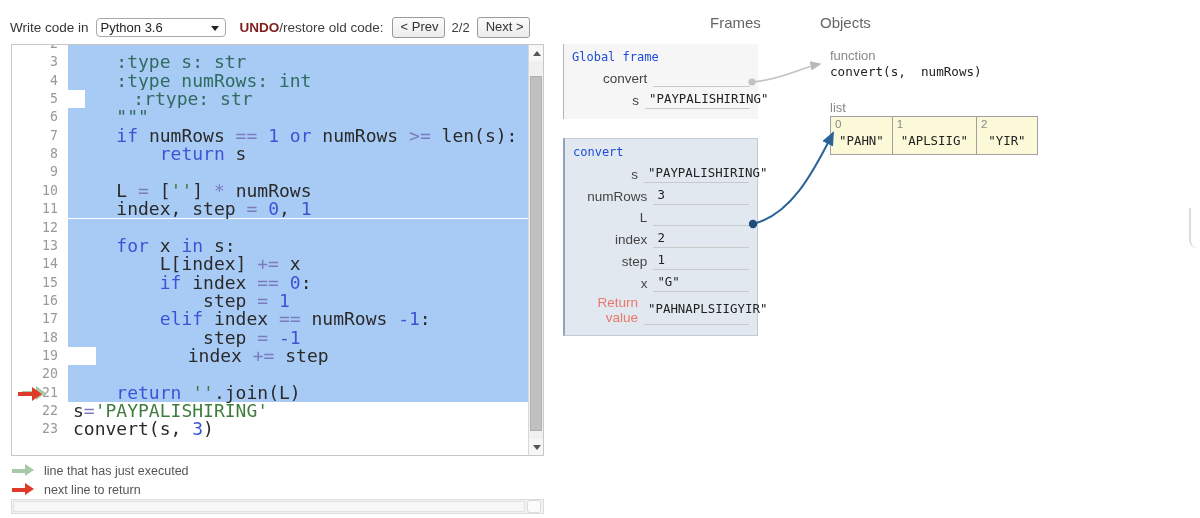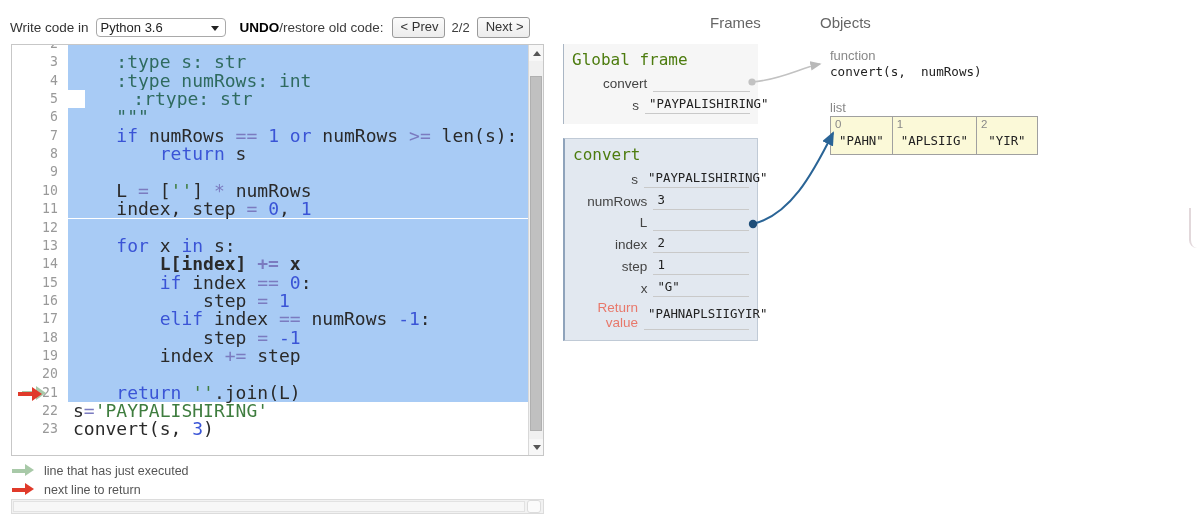--- a/index.html
+++ b/index.html
@@ -46,21 +46,21 @@
     position: absolute;
     right: 6px;
     top: 50%;
     margin-top: -2px;
     width: 0; height: 0;
     border-left: 4px solid transparent;
     border-right: 4px solid transparent;
     border-top: 5px solid #222;
   }
   #undo-block { margin-left: 14px; }
-  .undo-word { color: #000000; font-weight: bold; }
+  .undo-word { color: #7f1d1d; font-weight: bold; }
   .undo-rest { color: #3d3d3d; }
   .step-btn {
     margin-left: 8px;
     border: 1px solid #9a9a9a;
     border-radius: 3px;
     background: linear-gradient(#fbfbfb, #ececec);
     padding: 2px 5px 3px 8px;
     font-size: 13px;
     color: #333;
     line-height: 14px;
@@ -254,22 +254,22 @@
     box-sizing: border-box;
     padding: 6px 8px 8px 8px;
   }
   .frame.highlighted {
     background: #e2e8f0;
     border: 1px solid #c0cad6;
     border-left: 2px solid #8fa3bb;
   }
   .frame-title {
     font-family: "DejaVu Sans Mono", "Liberation Mono", monospace;
-    font-size: 16px;
-    color: #4d7c0f;
+    font-size: 12px;
+    color: #1d4ed8;
     margin-bottom: 4px;
     white-space: nowrap;
   }
   .var-row {
     display: flex;
     align-items: stretch;
     margin-bottom: 2px;
   }
   .var-name {
     width: 82px;
@@ -395,26 +395,26 @@
         <div class="code-line" style="position: absolute; left: 0px; top: 26.7px; width: 100%;"><div class="hl" style="height: 18.35px; width: 100%;"><span class="codetext"><span class="cmt">    :type numRows: int</span></span></div></div>
         <div class="code-line" style="position: absolute; left: 17px; top: 45.05px; width: 100%;"><div class="hl" style="height: 18.35px; width: 100%;"><span class="codetext"><span class="cmt">    :rtype: str</span></span></div></div>
         <div class="code-line" style="position: absolute; left: 0px; top: 63.4px; width: 100%;"><div class="hl" style="height: 18.35px; width: 100%;"><span class="codetext"><span class="cmt">    """</span></span></div></div>
         <div class="code-line" style="position: absolute; left: 0px; top: 81.75px; width: 100%;"><div class="hl" style="height: 18.35px; width: 100%;"><span class="codetext">    <span class="kw">if</span> <span class="plain">numRows</span> <span class="op">==</span> <span class="num">1</span> <span class="kw">or</span> <span class="plain">numRows</span> <span class="op">&gt;=</span> <span class="plain">len</span>(<span class="plain">s</span>):</span></div></div>
         <div class="code-line" style="position: absolute; left: 0px; top: 100.1px; width: 100%;"><div class="hl" style="height: 18.35px; width: 100%;"><span class="codetext">        <span class="kw">return</span> <span class="plain">s</span></span></div></div>
         <div class="code-line" style="position: absolute; left: 0px; top: 118.45px; width: 100%;"><div class="hl" style="height: 18.35px; width: 100%;"><span class="codetext"></span></div></div>
         <div class="code-line" style="position: absolute; left: 0px; top: 136.8px; width: 100%;"><div class="hl" style="height: 18.35px; width: 100%;"><span class="codetext">    <span class="plain">L</span> <span class="op">=</span> [<span class="str">''</span>] <span class="op">*</span> <span class="plain">numRows</span></span></div></div>
         <div class="code-line" style="position: absolute; left: 0px; top: 155.15px; width: 100%;"><div class="hl" style="height: 18.35px; width: 100%;"><span class="codetext">    <span class="plain">index</span>, <span class="plain">step</span> <span class="op">=</span> <span class="num">0</span>, <span class="num">1</span></span></div></div>
         <div class="code-line" style="position: absolute; left: 0px; top: 173.5px; width: 100%;"><div class="hl" style="height: 18.35px; width: 100%;"><span class="codetext"></span></div></div>
         <div class="code-line" style="position: absolute; left: 0px; top: 191.85px; width: 100%;"><div class="hl" style="height: 18.35px; width: 100%;"><span class="codetext">    <span class="kw">for</span> <span class="plain">x</span> <span class="kw">in</span> <span class="plain">s</span>:</span></div></div>
-        <div class="code-line" style="position: absolute; left: 0px; top: 210.2px; width: 100%; font-weight: bold;"><div class="hl" style="height: 18.35px; width: 100%;"><span class="codetext">        <span class="plain">L</span>[<span class="plain">index</span>] <span class="op">+=</span> <span class="plain">x</span></span></div></div>
+        <div class="code-line" style="position: absolute; left: 0px; top: 210.2px; width: 100%;"><div class="hl" style="height: 18.35px; width: 100%;"><span class="codetext">        <span class="plain">L</span>[<span class="plain">index</span>] <span class="op">+=</span> <span class="plain">x</span></span></div></div>
         <div class="code-line" style="position: absolute; left: 0px; top: 228.55px; width: 100%;"><div class="hl" style="height: 18.35px; width: 100%;"><span class="codetext">        <span class="kw">if</span> <span class="plain">index</span> <span class="op">==</span> <span class="num">0</span>:</span></div></div>
         <div class="code-line" style="position: absolute; left: 0px; top: 246.9px; width: 100%;"><div class="hl" style="height: 18.35px; width: 100%;"><span class="codetext">            <span class="plain">step</span> <span class="op">=</span> <span class="num">1</span></span></div></div>
         <div class="code-line" style="position: absolute; left: 0px; top: 265.25px; width: 100%;"><div class="hl" style="height: 18.35px; width: 100%;"><span class="codetext">        <span class="kw">elif</span> <span class="plain">index</span> <span class="op">==</span> <span class="plain">numRows</span> <span class="num">-1</span>:</span></div></div>
         <div class="code-line" style="position: absolute; left: 0px; top: 283.6px; width: 100%;"><div class="hl" style="height: 18.35px; width: 100%;"><span class="codetext">            <span class="plain">step</span> <span class="op">=</span> <span class="num">-1</span></span></div></div>
-        <div class="code-line" style="position: absolute; left: 0px; top: 301.95px; width: 100%;"><div class="hl" style="height: 18.35px; width: 100%;"><span class="codetext">        <span class="plain">index</span> <span class="op">+=</span> <span class="plain">step</span></span></div></div>
+        <div class="code-line" style="position: absolute; left: 0px; top: 301.95px; width: 100%;"><div class="hl" style="height: 18.35px; width: 100%; margin-left: 28px;"><span class="codetext">        <span class="plain">index</span> <span class="op">+=</span> <span class="plain">step</span></span></div></div>
         <div class="code-line" style="position: absolute; left: 0px; top: 320.3px; width: 100%;"><div class="hl" style="height: 18.35px; width: 100%;"><span class="codetext"></span></div></div>
         <div class="code-line" style="position: absolute; left: 0px; top: 338.65px; width: 100%;"><div class="hl" style="height: 18.35px; width: 100%;"><span class="codetext">    <span class="kw">return</span> <span class="str">''</span>.<span class="plain">join</span>(<span class="plain">L</span>)</span></div></div>
         <div class="code-line" style="position: absolute; left: 0px; top: 357px; width: 100%;"><div class="" style="height: 18.35px; width: auto;"><span class="codetext"><span class="plain">s</span><span class="op">=</span><span class="str">'PAYPALISHIRING'</span></span></div></div>
         <div class="code-line" style="position: absolute; left: 0px; top: 375.35px; width: 100%;"><div class="" style="height: 18.35px; width: auto;"><span class="codetext"><span class="plain">convert</span>(<span class="plain">s</span>, <span class="num">3</span>)</span></div></div>
       </div>
     <div id="line-numbers"></div>
 
     <div id="v-scroll">
       <div class="sb-arrow up">
           <span class="tri-up"></span>

